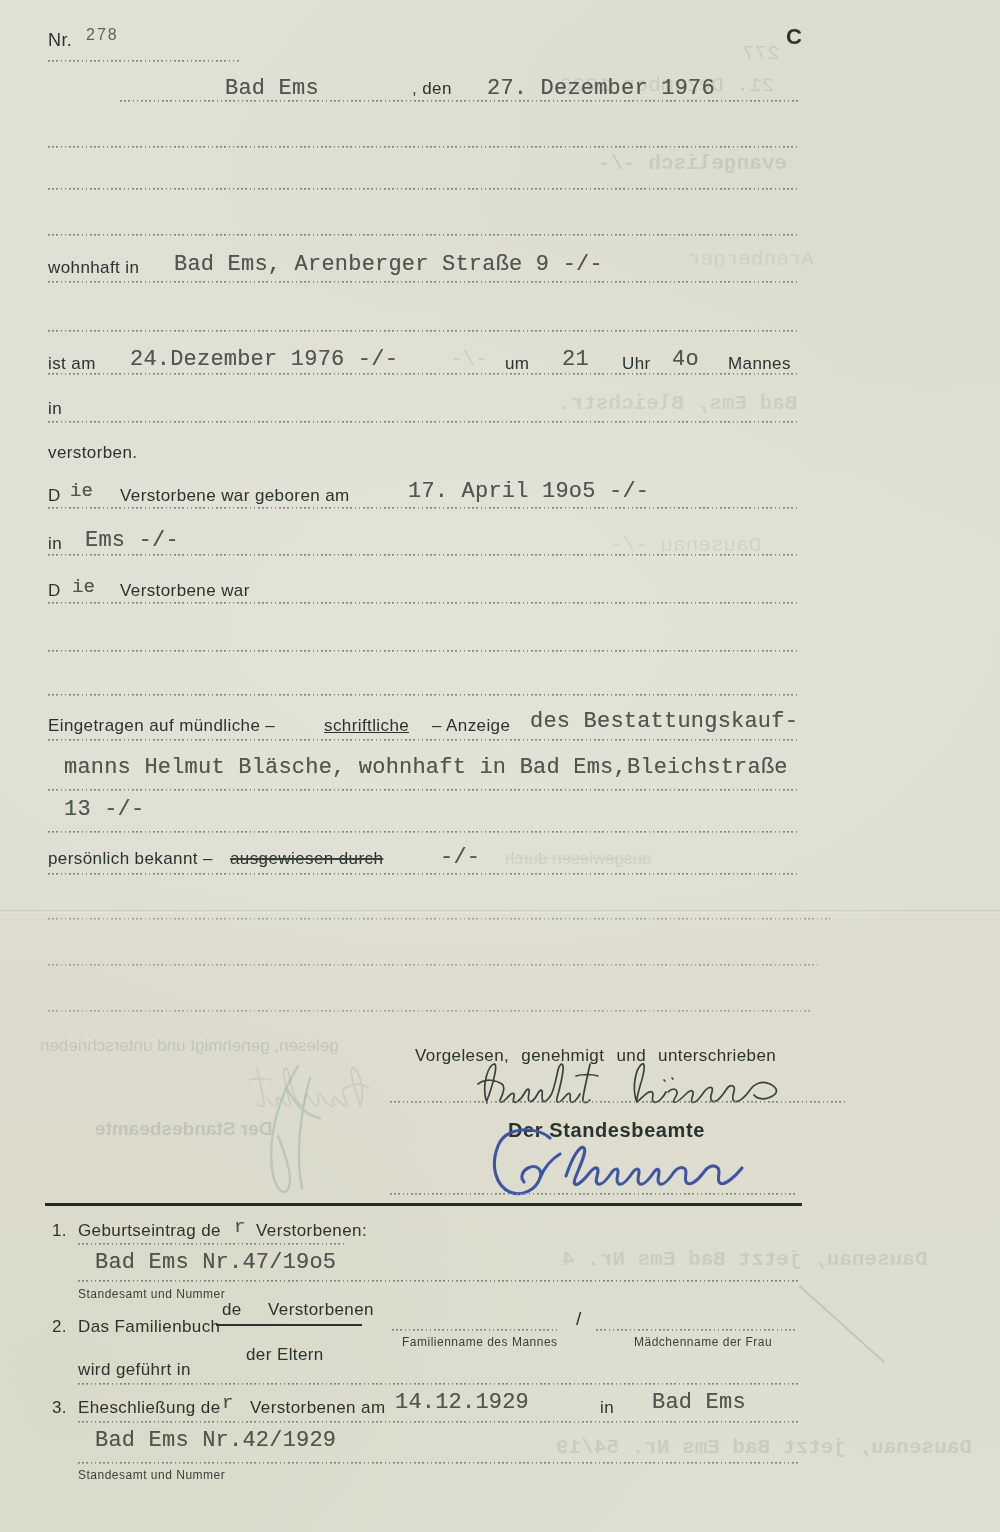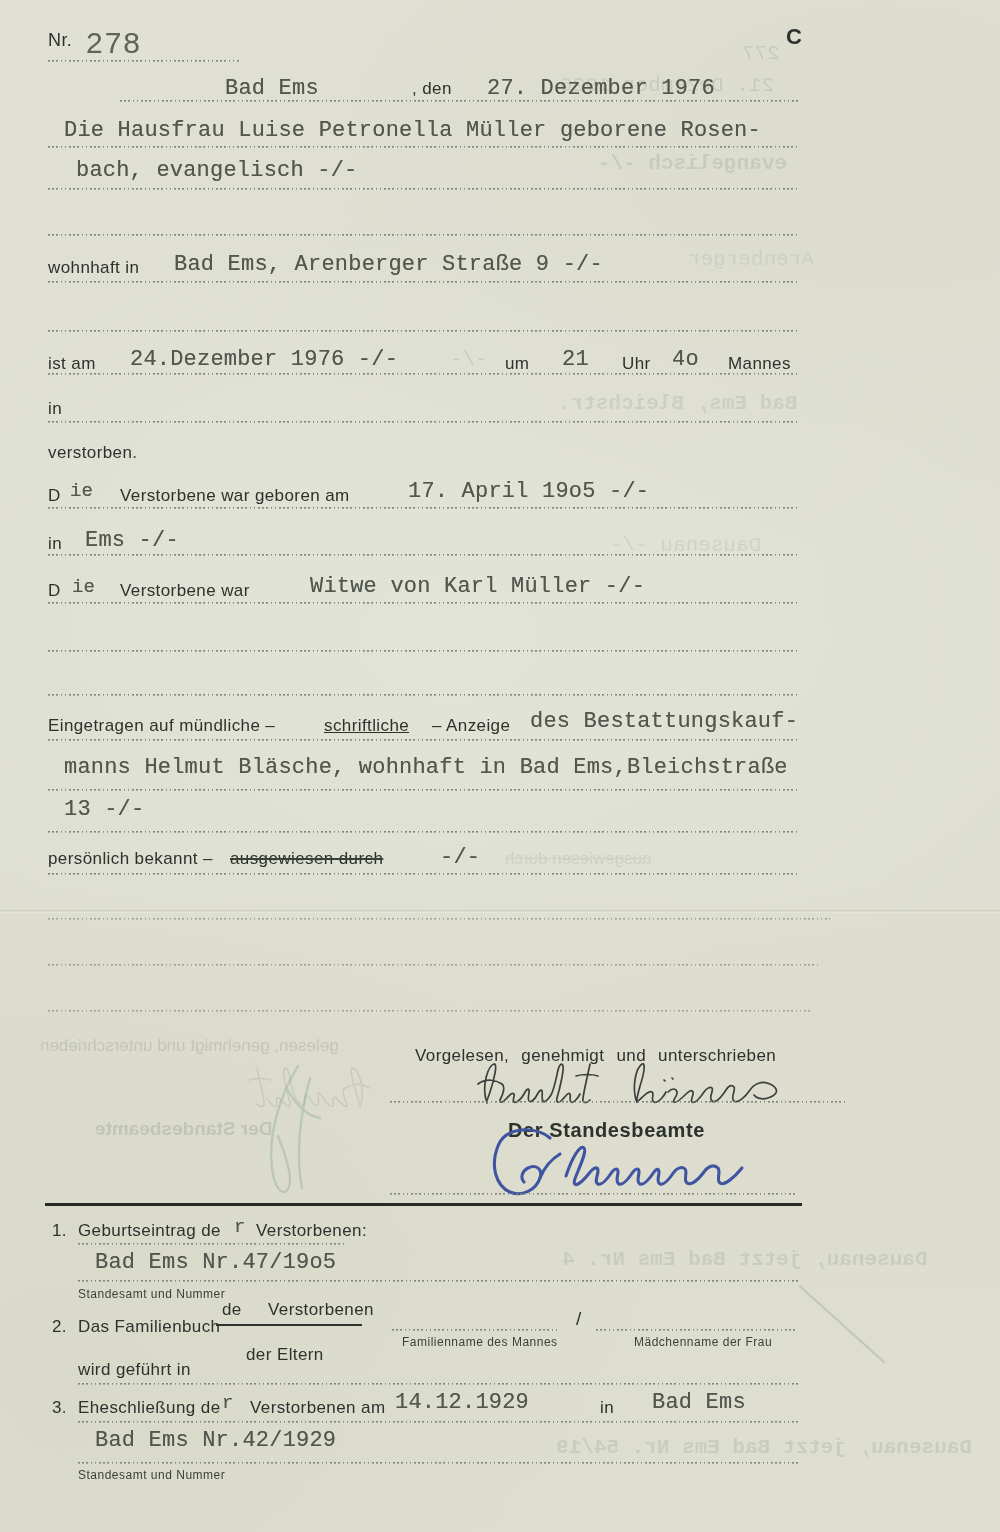--- a/index.html
+++ b/index.html
@@ -65,32 +65,30 @@
 
   <svg style="left:238px;top:1056px;opacity:.5;" width="110" height="150" viewBox="0 0 110 150">
     <g fill="none" stroke="#9cb5a3" stroke-width="2.4" stroke-linecap="round">
       <path d="M60 10 C40 42 30 82 34 112 C36 130 44 142 50 133 C56 124 48 100 40 80"></path>
       <path d="M72 22 C61 62 58 102 64 132"></path>
       <path d="M50 34 C58 50 70 60 82 62"></path>
     </g>
   </svg>
 
   <span class="abs p" style="left:48px;top:30px;font-size:18px;">Nr.</span>
-  <span class="abs" style="left:86px;top:26px;font-size:30px;color:#5e645c;letter-spacing:2px;font-family:'Liberation Sans',sans-serif;">278</span>
+  <span class="abs" style="left:86px;top:26px;font-size:16px;color:#5e645c;letter-spacing:2px;font-family:'Liberation Sans',sans-serif;">278</span>
   <div class="dotted" style="left:48px;top:60px;width:192px;"></div>
   <span class="abs p p-bold" style="left:786px;top:24px;font-size:22px;">C</span>
 
   <span class="abs t" style="left:225px;top:76px;">Bad Ems</span>
   <span class="abs p" style="left:412px;top:79px;">, den</span>
   <span class="abs t" style="left:487px;top:76px;">27. Dezember 1976</span>
   <div class="dotted" style="left:120px;top:100px;width:680px;"></div>
 
-  <span class="abs t" style="left:64px;top:118px;">Die Hausfrau Luise Petronella Müller geborene Rosen-</span>
   <div class="dotted" style="left:48px;top:146px;width:752px;"></div>
-  <span class="abs t" style="left:76px;top:158px;">bach, evangelisch -/-</span>
   <div class="dotted" style="left:48px;top:188px;width:752px;"></div>
   <div class="dotted" style="left:48px;top:234px;width:752px;"></div>
 
   <span class="abs p" style="left:48px;top:258px;">wohnhaft in</span>
   <span class="abs t" style="left:174px;top:252px;">Bad Ems, Arenberger Straße 9 -/-</span>
   <div class="dotted" style="left:48px;top:281px;width:752px;"></div>
   <div class="dotted" style="left:48px;top:330px;width:752px;"></div>
 
   <span class="abs p" style="left:48px;top:354px;">ist am</span>
   <span class="abs t" style="left:130px;top:347px;">24.Dezember 1976 -/-</span>
@@ -111,21 +109,20 @@
   <span class="abs t" style="left:408px;top:479px;">17. April 19o5 -/-</span>
   <div class="dotted" style="left:48px;top:507px;width:752px;"></div>
 
   <span class="abs p" style="left:48px;top:534px;">in</span>
   <span class="abs t" style="left:85px;top:528px;">Ems -/-</span>
   <div class="dotted" style="left:48px;top:554px;width:752px;"></div>
 
   <span class="abs p" style="left:48px;top:581px;">D</span>
   <span class="abs t t-sm" style="left:72px;top:576px;">ie</span>
   <span class="abs p" style="left:120px;top:581px;">Verstorbene war</span>
-  <span class="abs t" style="left:310px;top:574px;">Witwe von Karl Müller -/-</span>
   <div class="dotted" style="left:48px;top:602px;width:752px;"></div>
   <div class="dotted" style="left:48px;top:650px;width:752px;"></div>
   <div class="dotted" style="left:48px;top:694px;width:752px;"></div>
 
   <span class="abs p" style="left:48px;top:716px;">Eingetragen auf mündliche –</span>
   <span class="abs p strike" style="left:324px;top:716px;text-decoration:underline;">schriftliche</span>
   <span class="abs p" style="left:432px;top:716px;">– Anzeige</span>
   <span class="abs t" style="left:530px;top:709px;">des Bestattungskauf-</span>
   <div class="dotted" style="left:48px;top:739px;width:752px;"></div>
 

